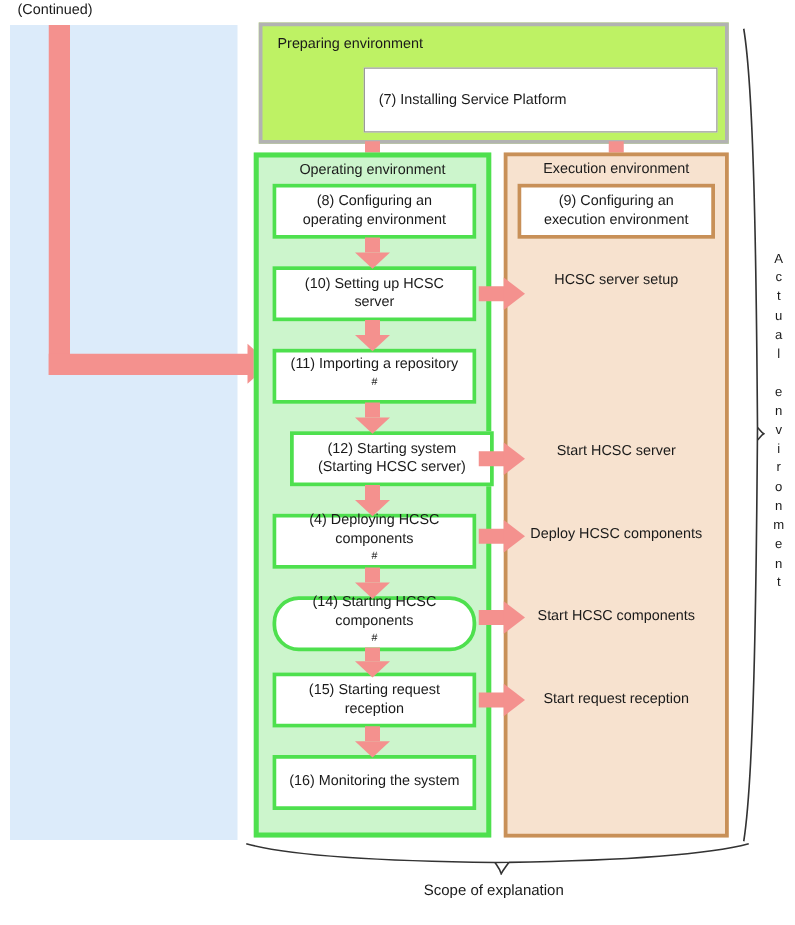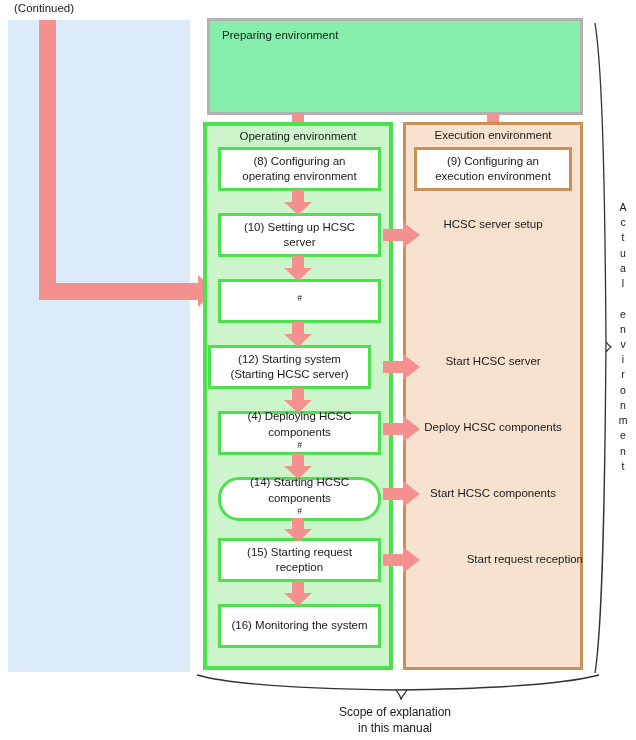--- a/index.html
+++ b/index.html
@@ -48,21 +48,21 @@
     width: 0; height: 0;
     border-top: 16px solid transparent;
     border-bottom: 16px solid transparent;
     border-left: 18px solid #f4918e;
   }
 
   
   #prep-panel {
     left: 207px; top: 18px;
     width: 376px; height: 97px;
-    background: #86efac;
+    background: #bef264;
     border: 3px solid #b2b2b2;
     box-sizing: border-box;
   }
   #prep-panel-title {
     position: absolute;
     left: 12px; top: 8px;
     font-size: 11.5px;
     white-space: nowrap;
   }
   #prep-inner-box {
@@ -200,20 +200,23 @@
 <div class="abs" id="continued-label">(Continued)</div>
 
 <div class="abs" id="continued-region"></div>
 
 <div class="abs" id="connector-vertical"></div>
 <div class="abs" id="connector-horizontal"></div>
 <div class="abs" id="connector-head"></div>
 
 <div class="abs" id="prep-panel">
   <div id="prep-panel-title">Preparing environment</div>
+  <div id="prep-inner-box">
+    <div id="prep-inner-label">(7) Installing Service Platform</div>
+  </div>
 </div>
 
 <div class="arrow-down" style="left:284px; top:113px; height:40px;">
   <div class="stem" style="height:27px;"></div>
   <div class="head" style="top:27px;"></div>
 </div>
 <div class="arrow-down" style="left:479px; top:113px; height:40px;">
   <div class="stem" style="height:27px;"></div>
   <div class="head" style="top:27px;"></div>
 </div>
@@ -235,25 +238,25 @@
 
 <div class="flow-box green abs" style="left:218px; top:213px; width:163px; height:44px;">
   <div>
     <span>(10) Setting up HCSC</span>
     <span>server</span>
   </div>
 </div>
 
 <div class="flow-box green abs" style="left:218px; top:279px; width:163px; height:44px;">
   <div>
-      <span><sup>#</sup></span>
+      <span><span>(11) Importing a repository</span><sup>#</sup></span>
     </div>
 </div>
 
-<div class="flow-box green abs" style="left:208px; top:345px; width:163px; height:44px;">
+<div class="flow-box green abs" style="left:232px; top:345px; width:163px; height:44px;">
   <div>
     <span>(12) Starting system</span>
     <span>(Starting HCSC server)</span>
   </div>
 </div>
 
 <div class="flow-box green abs" style="left:218px; top:411px; width:163px; height:44px;">
   <div>
     <span>(4) Deploying HCSC</span>
     <span><span>components</span><sup>#</sup></span>
@@ -334,31 +337,30 @@
 </div>
 <div class="arrow-right" style="left:383px; top:547px;">
   <div class="stem"></div>
     <div class="head"></div>
 </div>
 
 <div class="orange-label" style="top:218px;">HCSC server setup</div>
 <div class="orange-label" style="top:355px;">Start HCSC server</div>
 <div class="orange-label" style="top:421px;">Deploy HCSC components</div>
 <div class="orange-label" style="top:487px;">Start HCSC components</div>
-<div class="orange-label" style="top:553px;text-align:right;">Start request reception</div>
+<div class="orange-label" style="top:553px;">Start request reception</div>
 
 <svg class="abs" id="brace-right" width="20" height="652" viewBox="0 0 20 652" fill="none">
   <path d="M3 1 C 11 50, 13 180, 14 320 C 13 460, 11 600, 3 651" stroke="#333333" stroke-width="1.3" fill="none"></path>
   <path d="M14 320 C 16 322, 17 324, 19 325 C 17 326, 16 328, 14 330" stroke="#333333" stroke-width="1.3" fill="none"></path>
 </svg>
 <div id="actual-env-label">
 
   <div>A<br>c<br>t<br>u<br>a<br>l<br>&nbsp;<br>e<br>n<br>v<br>i<br>r<br>o<br>n<br>m<br>e<br>n<br>t</div>
 </div>
 
 <svg class="abs" id="brace-bottom" width="404" height="26" viewBox="0 0 404 26" fill="none">
   <path d="M1 1 C 40 12, 120 15, 200 16 C 280 15, 362 12, 403 1" stroke="#333333" stroke-width="1.3" fill="none"></path>
   <path d="M200 16 C 202 19, 204 21, 205 25 C 207 21, 209 19, 211 16" stroke="#333333" stroke-width="1.3" fill="none"></path>
 </svg>
 <div id="scope-label">
   <div>Scope of explanation</div>
-  <div>in this manual</div>
 </div>
 
 </body></html>

